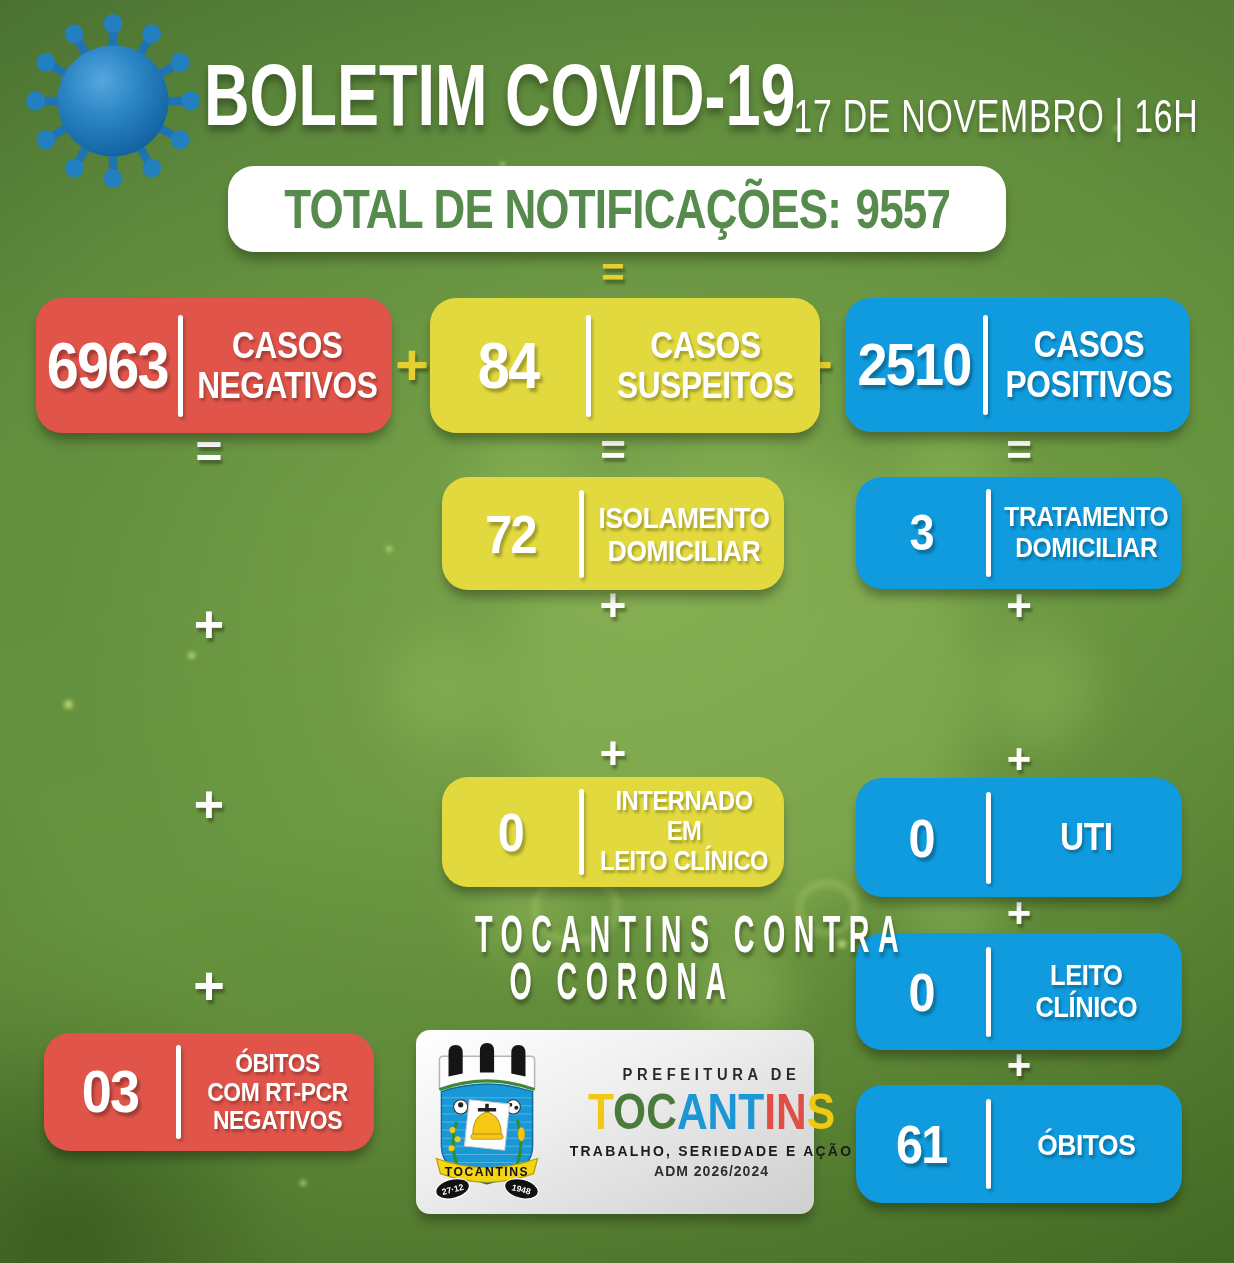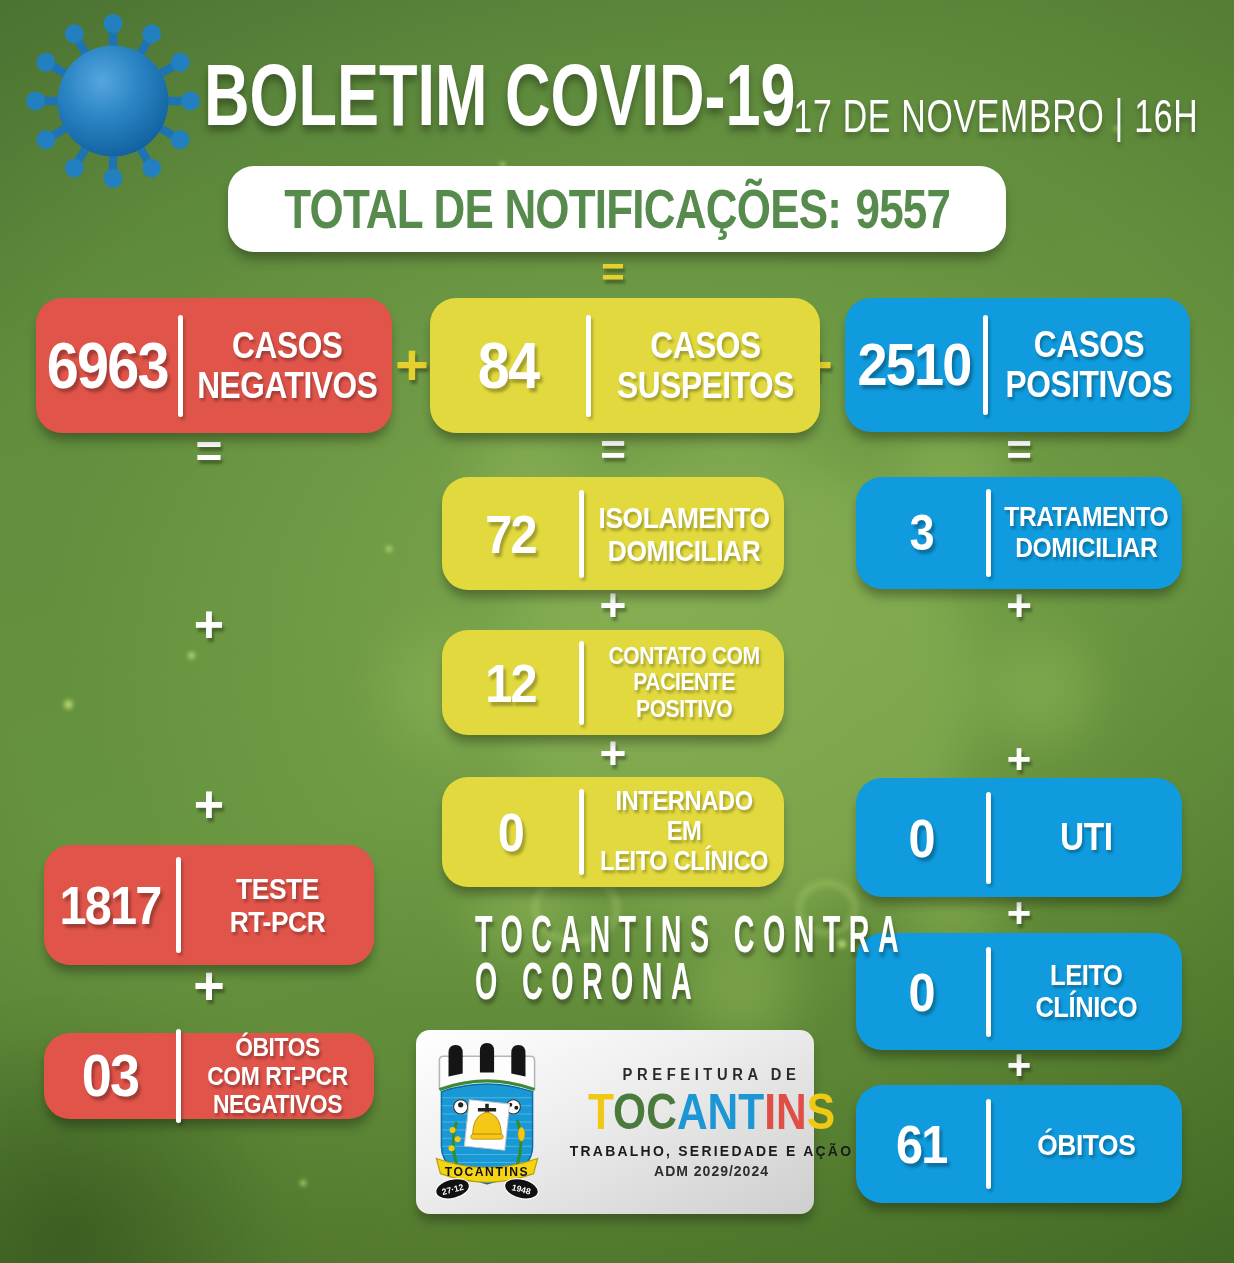--- a/index.html
+++ b/index.html
@@ -46,21 +46,21 @@
     text-shadow:3px 4px 3px rgba(0,0,0,.28);}
   .bar{flex:0 0 5px;background:#fff;border-radius:3px;box-shadow:2px 3px 3px rgba(0,0,0,.22);}
   .lbl{flex:1;text-align:center;color:#fff;font-weight:bold;white-space:pre-line;line-height:1.1;
     letter-spacing:-.5px;transform:scaleX(.88);transform-origin:center;
     text-shadow:2px 3px 3px rgba(0,0,0,.28);}
 
   .op{position:absolute;width:80px;text-align:center;color:#fff;font-weight:bold;line-height:1;
     text-shadow:2px 4px 3px rgba(0,0,0,.32);}
   .op.gold{color:#E7D02D;}
 
-  .slogan{position:absolute;left:412px;top:912px;width:420px;color:#fff;}
+  .slogan{position:absolute;left:412px;top:912px;width:420px;text-align:center;color:#fff;}
   .slogan-line{font-size:41px;font-weight:bold;letter-spacing:12px;white-space:nowrap;line-height:1.15;
     transform:scale(.7,1.25);transform-origin:center;text-shadow:2px 4px 4px rgba(0,0,0,.3);}
 
   .logo-card{position:absolute;left:416px;top:1030px;width:398px;height:184px;border-radius:14px;
     background:linear-gradient(155deg,#ffffff 0%,#efefef 40%,#cecece 100%);
     box-shadow:0 9px 11px -2px rgba(0,0,0,.3);display:flex;align-items:center;padding:8px 12px 8px 10px;
     box-sizing:border-box;gap:6px;}
   .crest{width:122px;height:162px;flex:0 0 auto;}
   .logo-right{flex:1;text-align:center;}
   .logo-pre{font-size:16px;font-weight:600;color:#2a2a2a;letter-spacing:5px;white-space:nowrap;
@@ -154,52 +154,39 @@
   <div class="op" style="left:169px;top:958px;font-size:54px;">+</div>
   <div class="op" style="left:979px;top:892px;font-size:42px;">+</div>
   <div class="op" style="left:979px;top:1044px;font-size:42px;">+</div>
 
   <div class="stat red" style="left:36px;top:298px;width:356px;height:135px;">
     <div class="val" style="font-size:64px;">6963</div>
     <div class="bar" style="height:102px;"></div>
     <div class="lbl" style="font-size:36px;">CASOS
 NEGATIVOS</div>
   </div>
-  <div class="stat red" style="left:44px;top:845px;width:330px;height:120px;">
-    <div class="val" style="font-size:54px;">1817</div>
-    <div class="bar" style="height:96px;"></div>
-    <div class="lbl" style="font-size:30px;">TESTE
-RT-PCR</div>
-  </div>
-  <div class="stat red" style="left:44px;top:1033px;width:330px;height:86px;">
+  <div class="stat red" style="left:44px;top:1033px;width:330px;height:118px;">
     <div class="val" style="font-size:60px;">03</div>
     <div class="bar" style="height:94px;"></div>
     <div class="lbl" style="font-size:26px;">ÓBITOS
 COM RT-PCR
 NEGATIVOS</div>
   </div>
 
   <div class="stat yellow" style="left:430px;top:298px;width:390px;height:135px;">
     <div class="val" style="font-size:64px;">84</div>
     <div class="bar" style="height:102px;"></div>
     <div class="lbl" style="font-size:36px;">CASOS
 SUSPEITOS</div>
   </div>
   <div class="stat yellow" style="left:442px;top:477px;width:342px;height:113px;">
     <div class="val" style="font-size:54px;">72</div>
     <div class="bar" style="height:88px;"></div>
     <div class="lbl" style="font-size:30px;">ISOLAMENTO
 DOMICILIAR</div>
-  </div>
-  <div class="stat yellow" style="left:442px;top:630px;width:342px;height:105px;">
-    <div class="val" style="font-size:54px;">12</div>
-    <div class="bar" style="height:84px;"></div>
-    <div class="lbl" style="font-size:24px;">CONTATO COM
-PACIENTE
-POSITIVO</div>
   </div>
   <div class="stat yellow" style="left:442px;top:777px;width:342px;height:110px;">
     <div class="val" style="font-size:54px;">0</div>
     <div class="bar" style="height:86px;"></div>
     <div class="lbl" style="font-size:27px;">INTERNADO EM
 LEITO CLÍNICO</div>
   </div>
 
   <div class="stat blue" style="left:845px;top:298px;width:345px;height:134px;">
     <div class="val" style="font-size:60px;">2510</div>
@@ -285,17 +272,17 @@
         <ellipse cx="94" cy="146" rx="17" ry="9.5" fill="#111" stroke="#fff" stroke-width="1.2"></ellipse>
         <text x="94" y="149.5" text-anchor="middle" font-size="8.5" font-weight="bold" fill="#fff">1948</text>
       </g>
     </svg>
     <div class="logo-right">
       <div class="logo-pre">PREFEITURA DE</div>
       <div class="logo-name">
         <span style="color: rgb(239, 201, 19);">T</span><span style="color: rgb(74, 122, 60);">O</span><span style="color: rgb(74, 122, 60);">C</span><span style="color: rgb(28, 150, 212);">A</span><span style="color: rgb(28, 150, 212);">N</span><span style="color: rgb(28, 150, 212);">T</span><span style="color: rgb(224, 79, 70);">I</span><span style="color: rgb(224, 79, 70);">N</span><span style="color: rgb(239, 201, 19);">S</span>
       </div>
       <div class="logo-tag">TRABALHO, SERIEDADE E AÇÃO</div>
-      <div class="logo-adm">ADM 2029/2024</div>
+      <div class="logo-adm">ADM 2026/2024</div>
     </div>
   </div>
 
 </div>
 
 </body></html>

